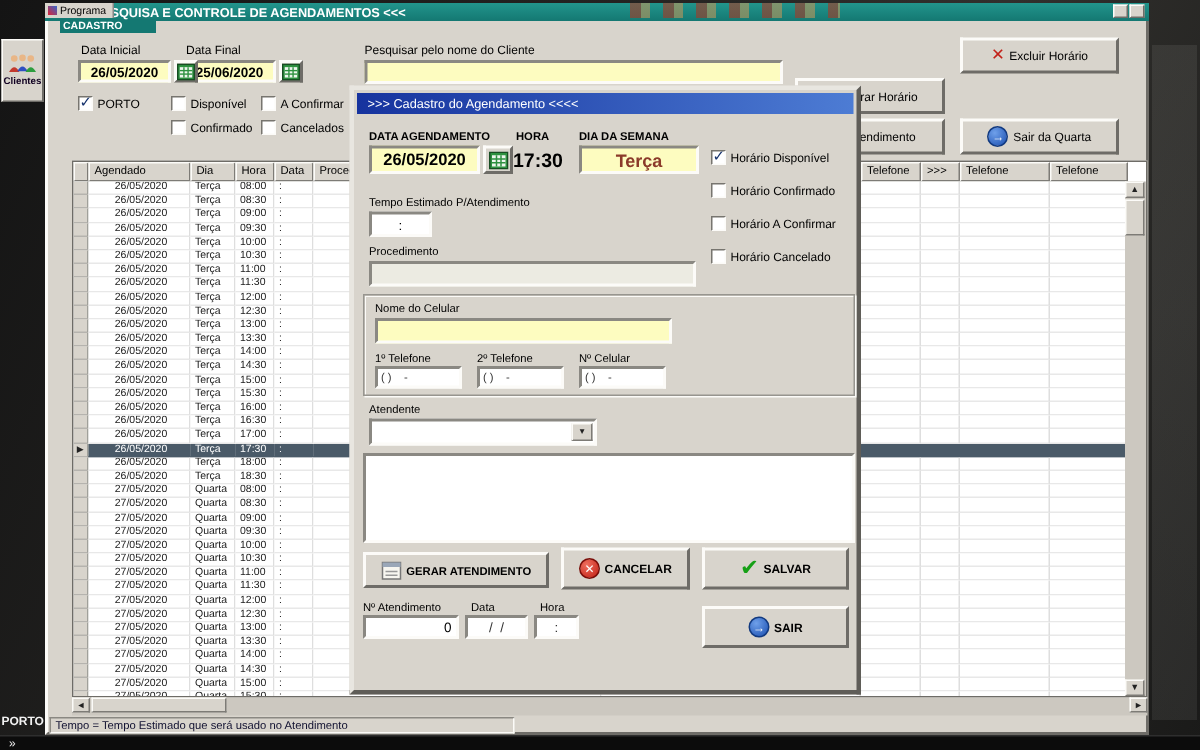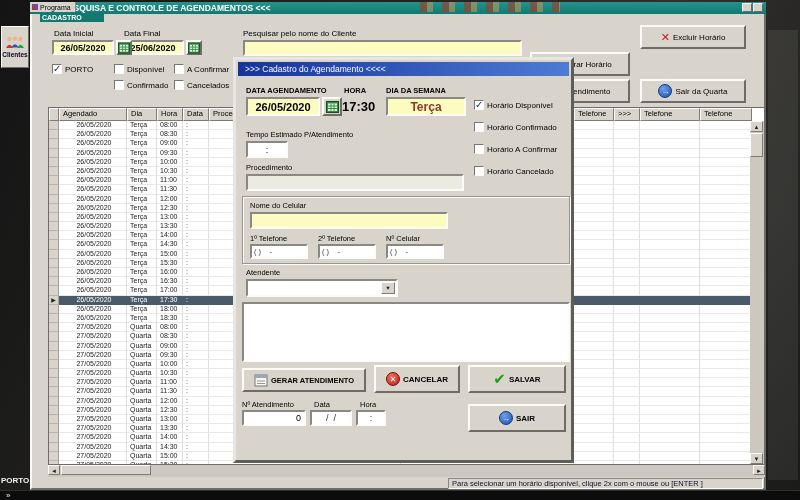--- a/index.html
+++ b/index.html
@@ -659,21 +659,21 @@
       <div class="sbtn" style="left:0;bottom:0;width:13px;height:11px">▼</div>
     </div>
   </div>
 
   <div class="sb" style="left:48px;top:465px;width:717px;height:12px;z-index:2">
     <div class="sbtn" style="left:0;top:0;width:12px;height:10px">◄</div>
     <div class="sthumb" style="left:13px;top:0;width:90px;height:10px"></div>
     <div class="sbtn" style="right:0;top:0;width:12px;height:10px">►</div>
   </div>
 
-  <div class="status" style="left:448px;width:315px">Para selecionar um horário disponível, clique 2x com o mouse ou [ENTER ]</div>
+  <div class="status" style="left:33px;width:310px">Tempo = Tempo Estimado que será usado no Atendimento</div>
 
   <div id="dlg">
     <div id="dlg-titlebar">&gt;&gt;&gt;  Cadastro do Agendamento  &lt;&lt;&lt;&lt;</div>
 
     <div class="dlbl bold" style="left:10px;top:26px">DATA AGENDAMENTO</div>
     <div class="field bold" style="left:10px;top:37px;width:74px;height:19px;font-size:11px;justify-content:center">26/05/2020</div>
     <div class="btn" style="left:86px;top:37px;width:20px;height:19px;padding:0">
       <svg width="13" height="12" viewBox="0 0 13 12">
         <rect x="0.5" y="0.5" width="12" height="11" fill="#2e9140" stroke="#174d22"></rect>
         <rect x="2" y="2.5" width="9" height="7.5" fill="#eef6ee"></rect>

